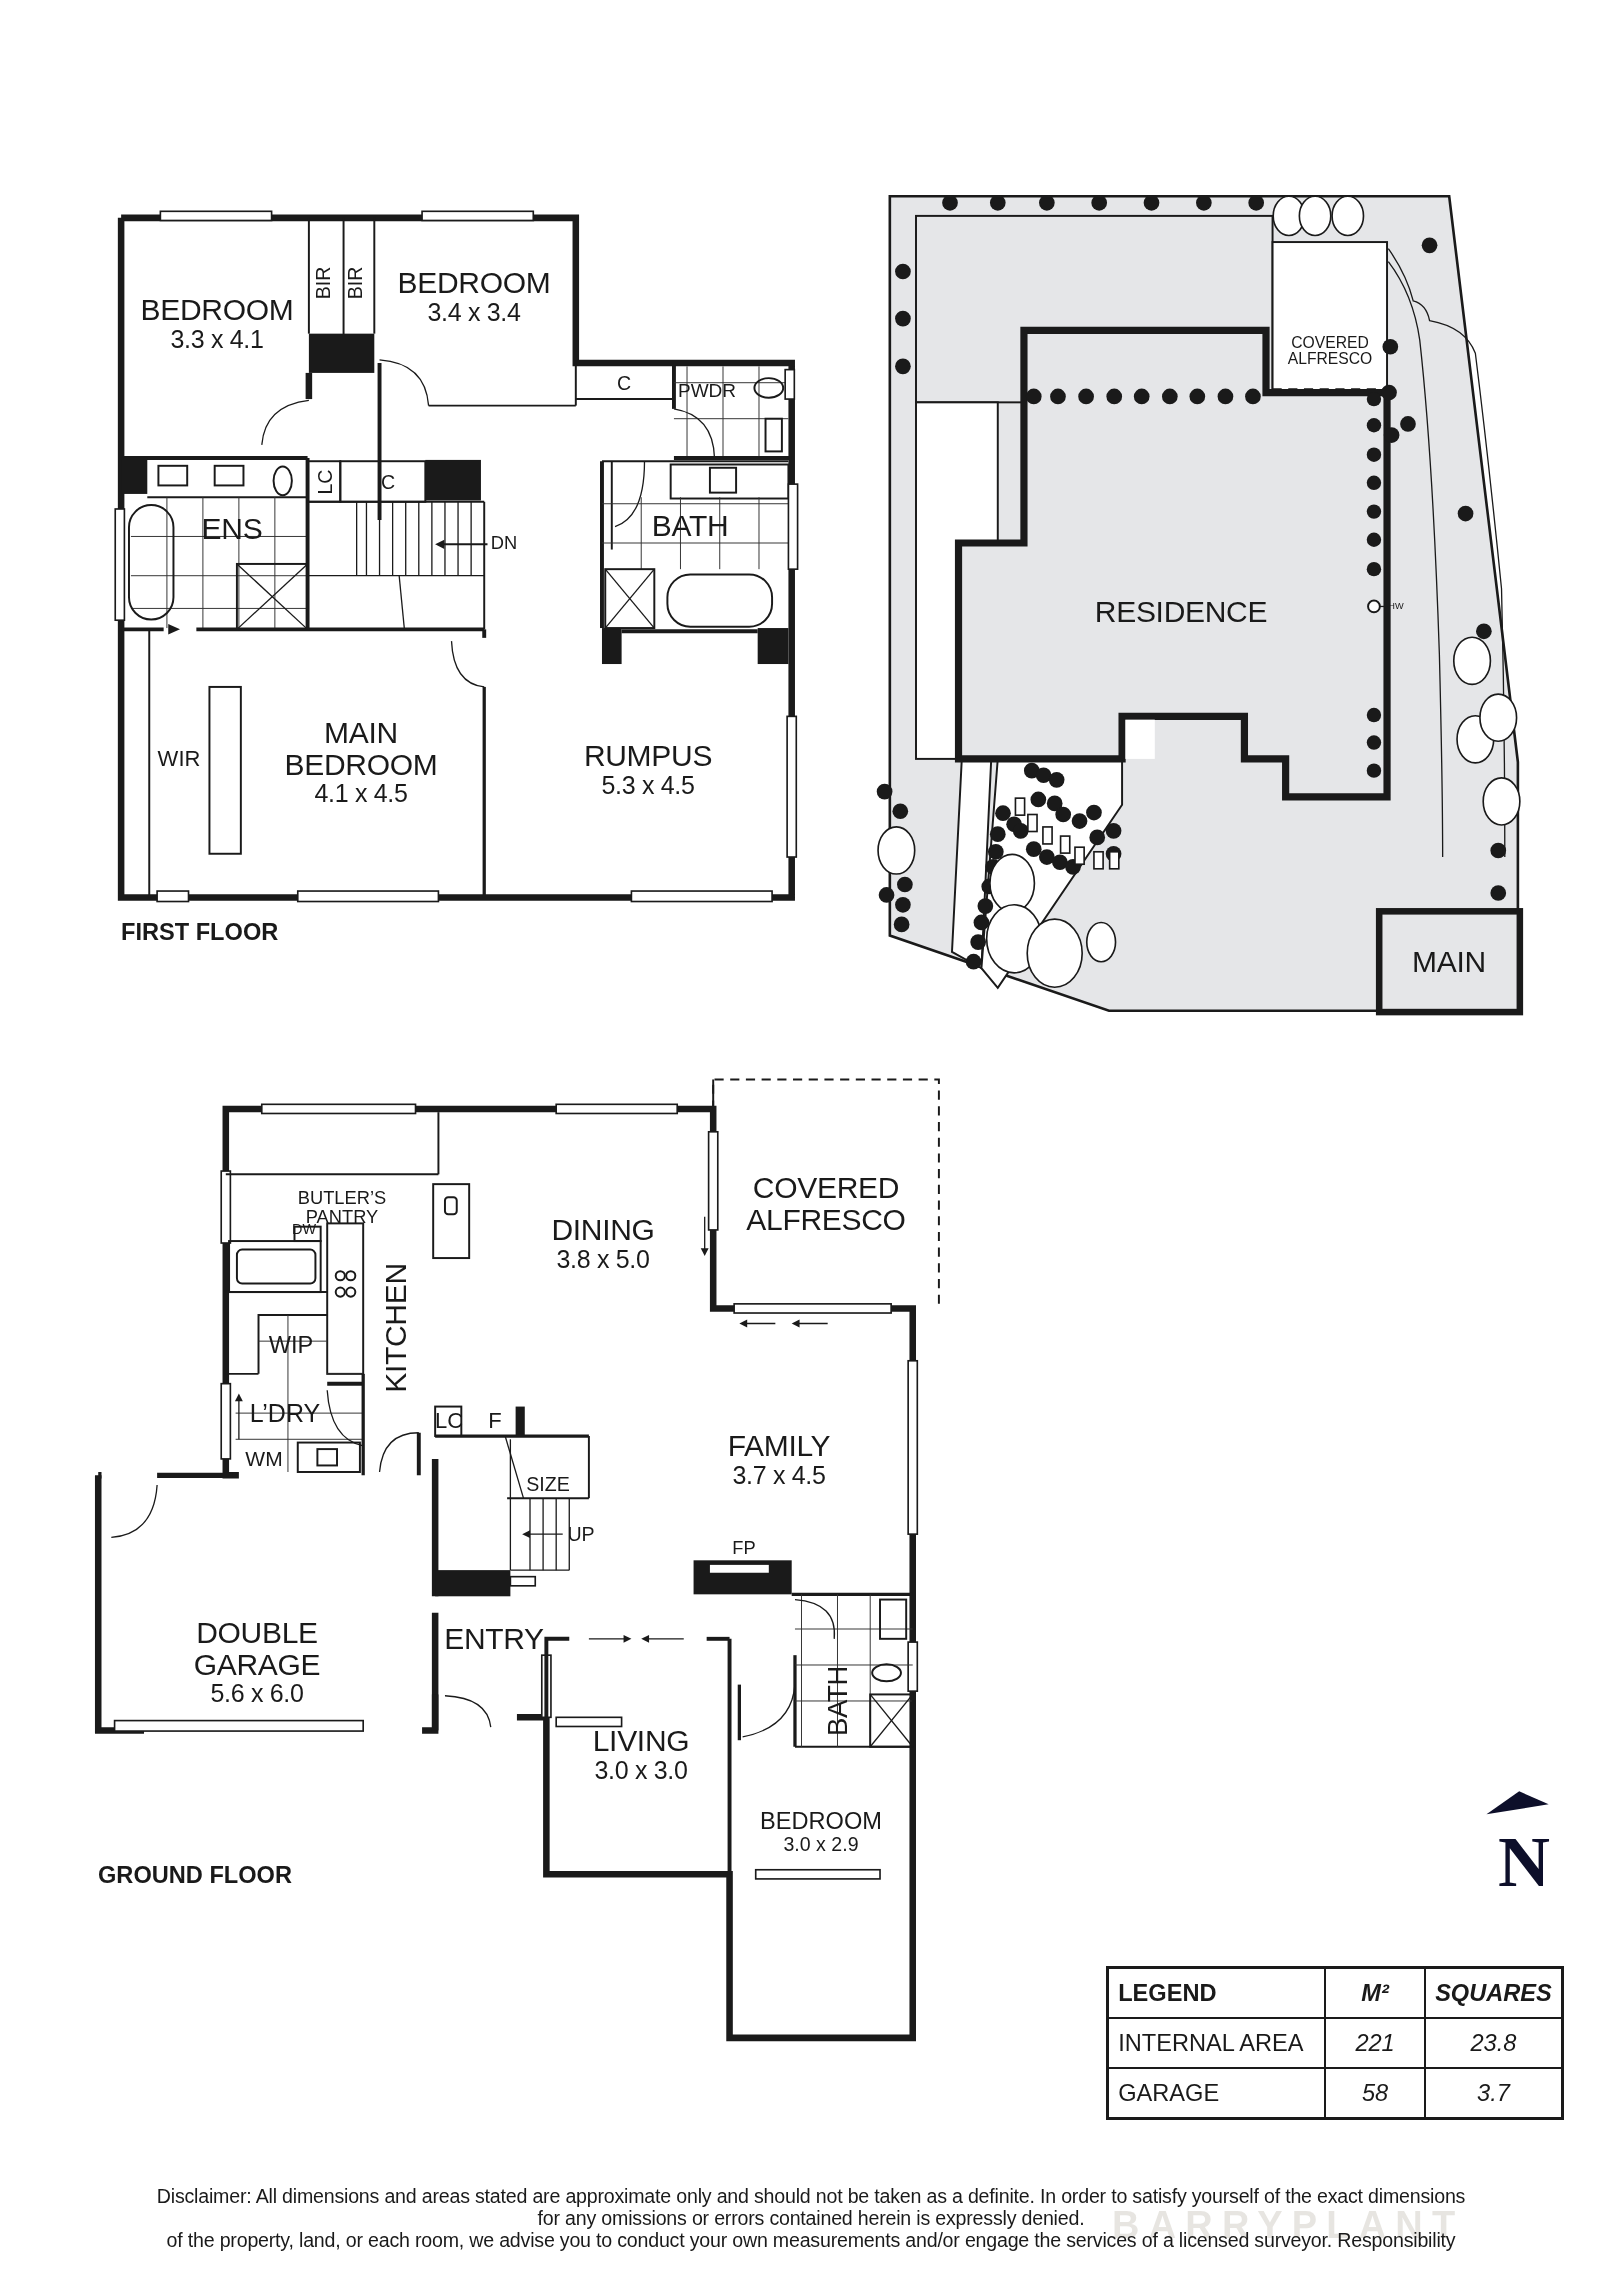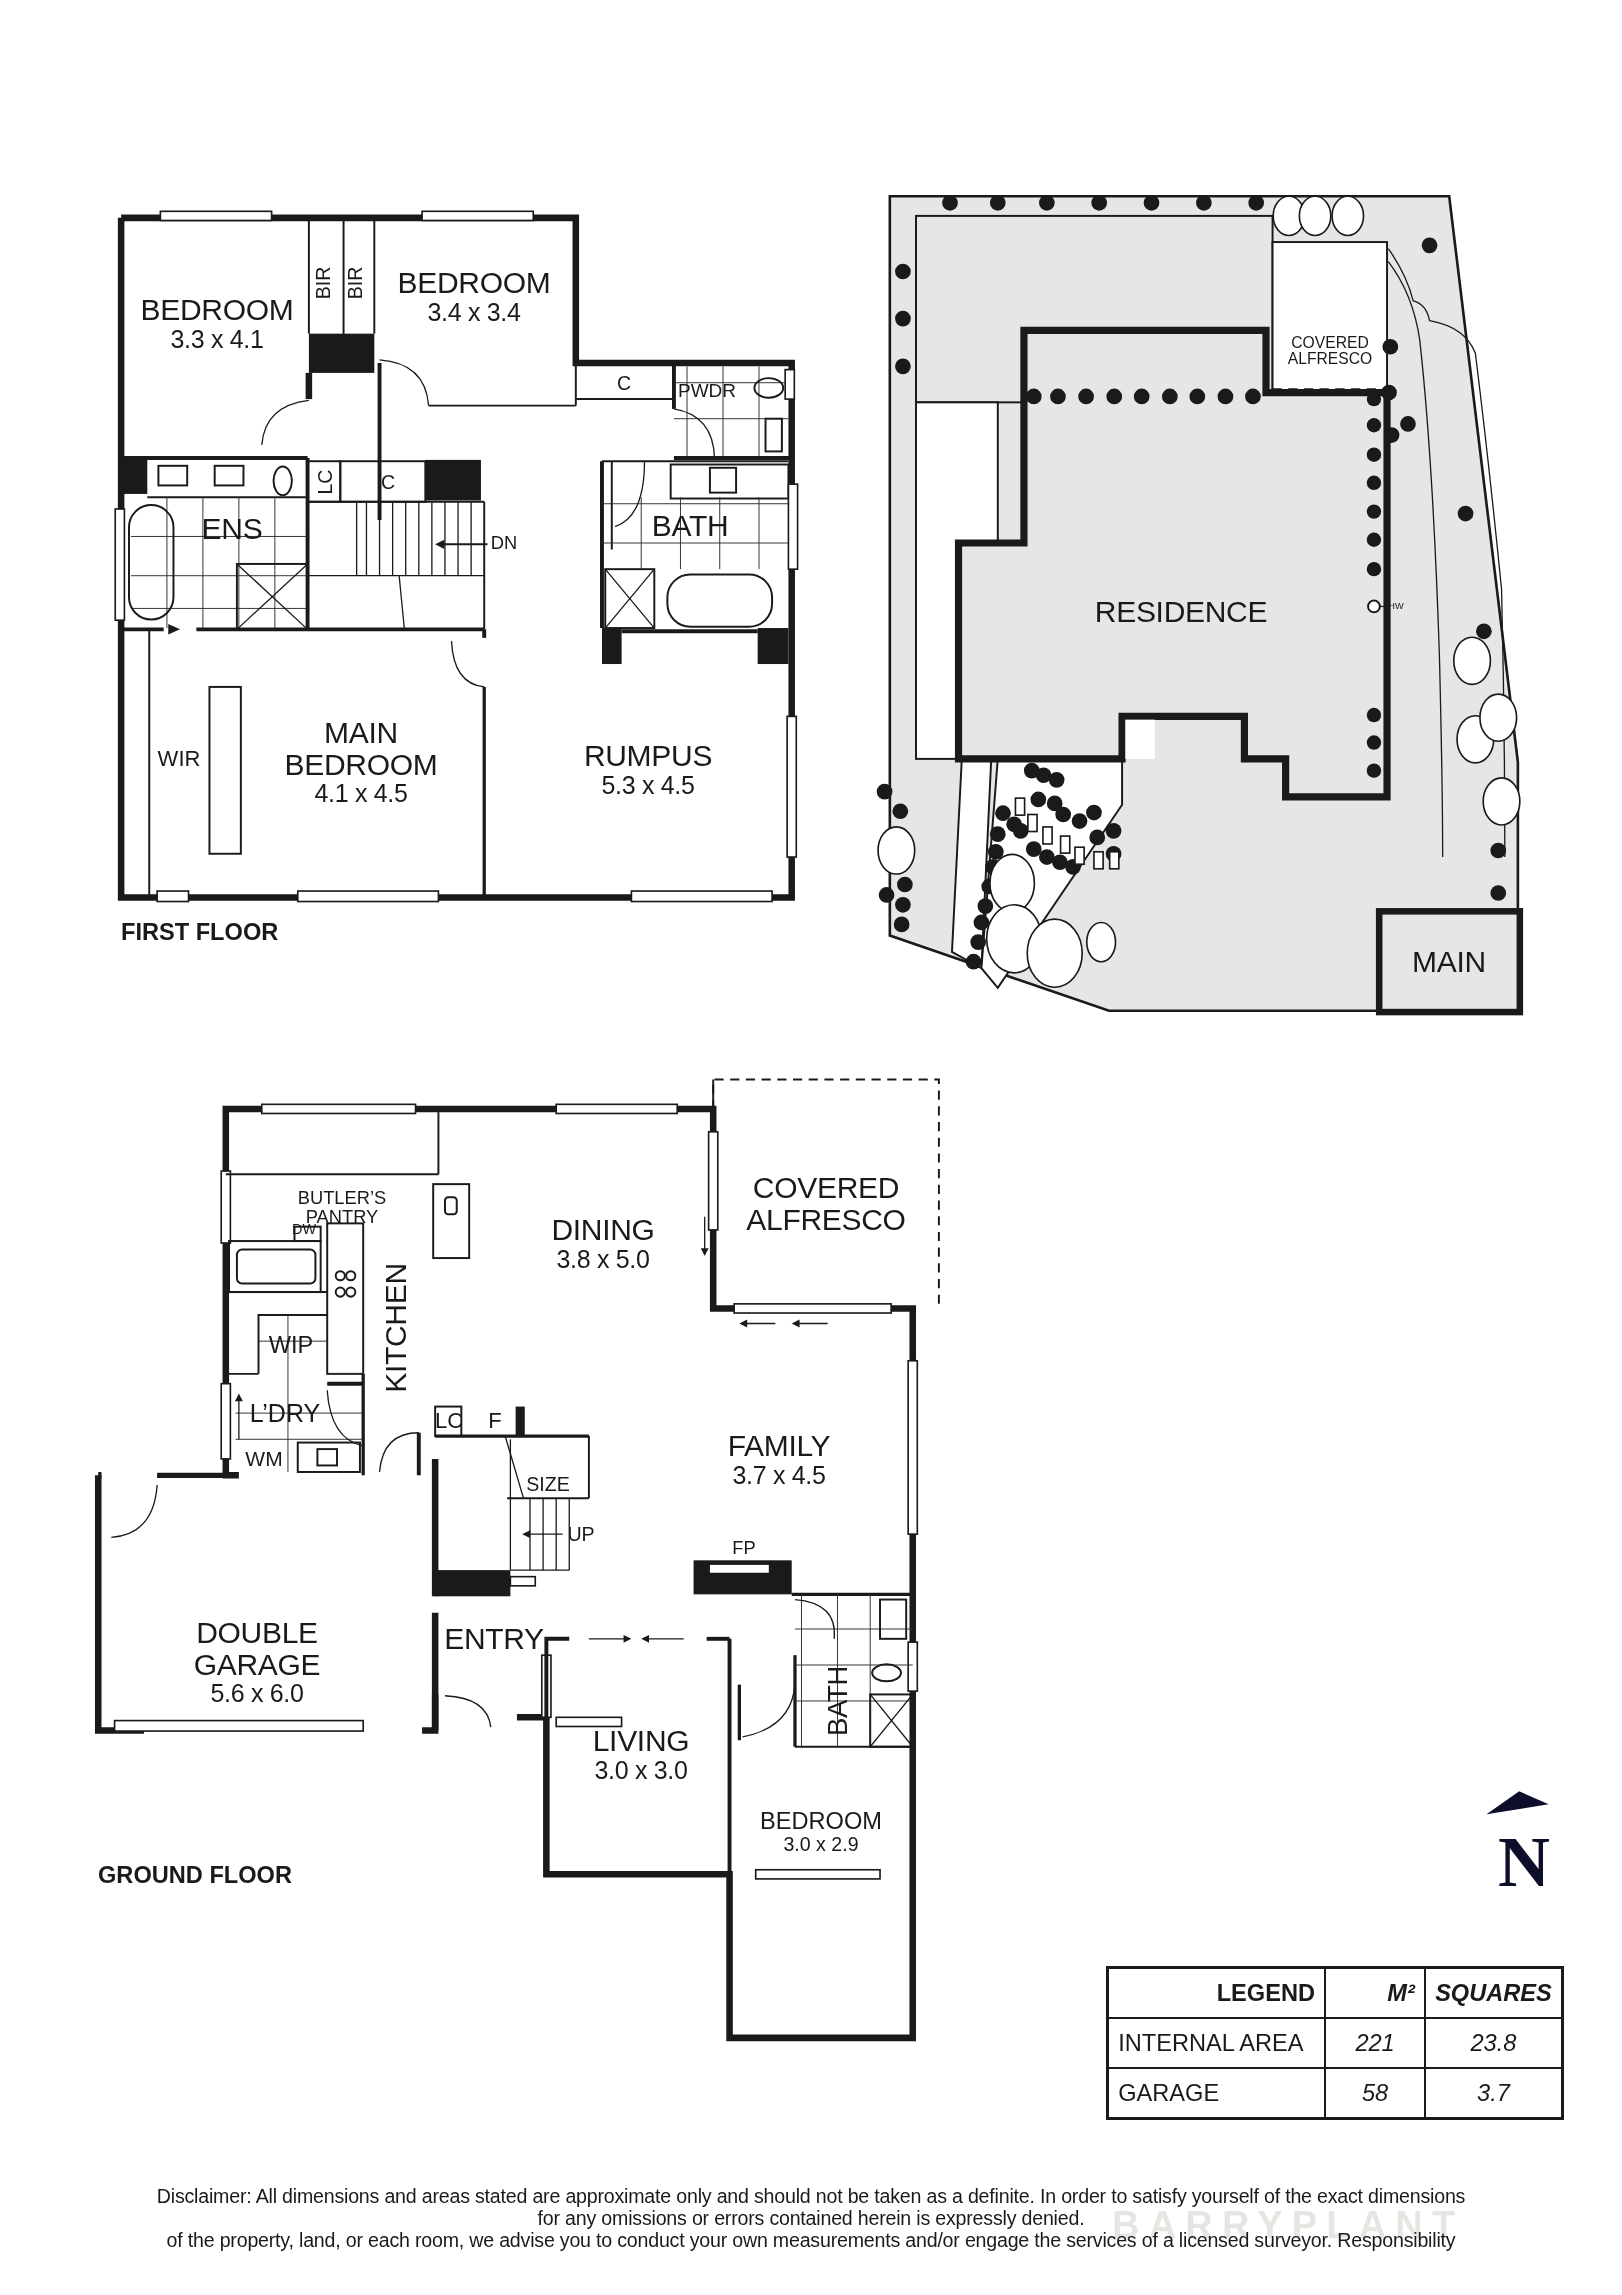--- a/index.html
+++ b/index.html
@@ -24,21 +24,21 @@
   .lbl-small { font-size:19.6px; }
   .lbl-tiny { font-size:14.4px; }
   .lbl-vert { transform:translate(-50%, -50%) rotate(-90deg); }
   .floor-title { position:absolute; font-size:23.6px;font-weight:bold; }
   .north-letter { position:absolute; left:1498px; top:1826px; font-family:"Liberation Serif", serif;
                   font-size:72px; font-weight:bold; color:#0d0f2a; line-height:1; }
   table.legend { position:absolute; left:1106px; top:1966px; width:458px; border-collapse:collapse;
                  border:3.3px solid #1a1a1a; font-size:23.6px; }
   table.legend td { border:2.6px solid #1a1a1a; height:48px; padding:0 9.2px; }
   table.legend td.c { text-align:center;font-style:italic; }
-  table.legend tr.head td { font-weight:bold;text-align:right; }
+  table.legend tr.head td { font-weight:bold; }
   .disclaimer { position:absolute; left:39px; top:2186px; width:1544px; text-align:center;
                 font-size:19.6px; line-height:1.12; color:#1a1a1a; letter-spacing:-0.2px; }
   .watermark { position:absolute; left:1112px; top:2204px; font-size:38px; letter-spacing:9.2px;
                color:rgba(120,110,90,0.18); font-weight:bold; }
 </style>
 </head>
 <body>
 
 <svg class="plan" width="1622" height="2295" viewBox="0 0 2479 3508">
 

